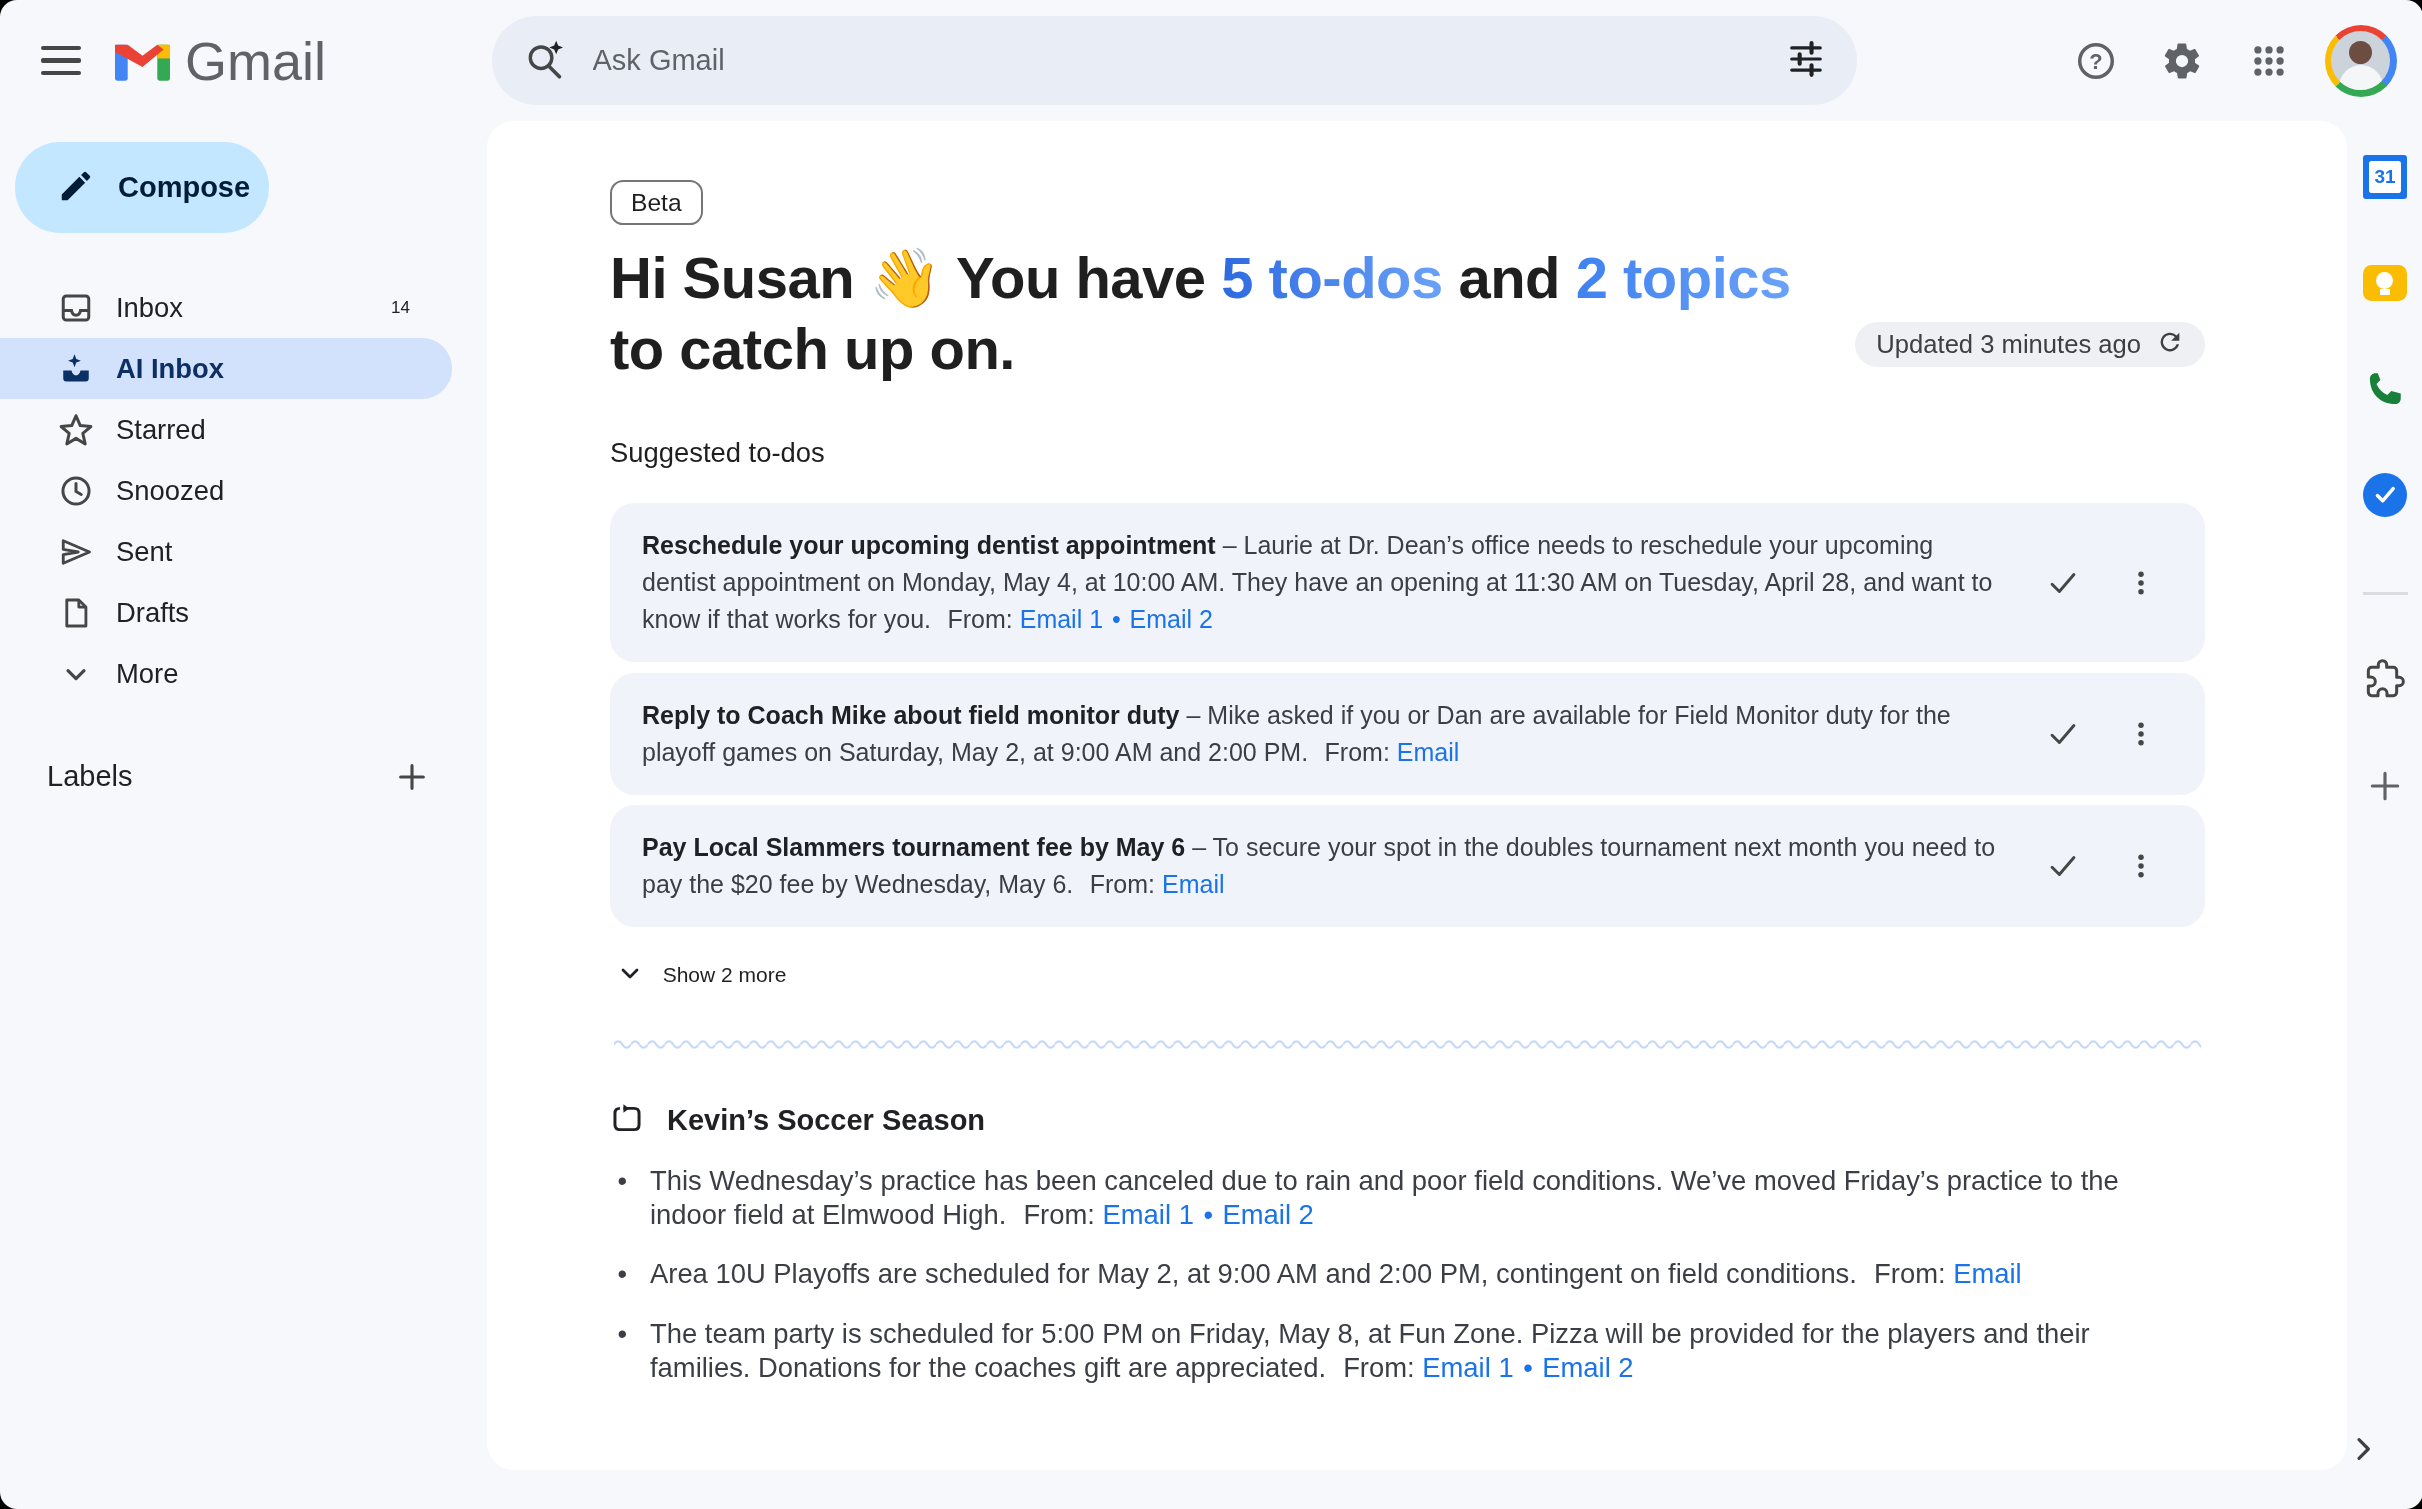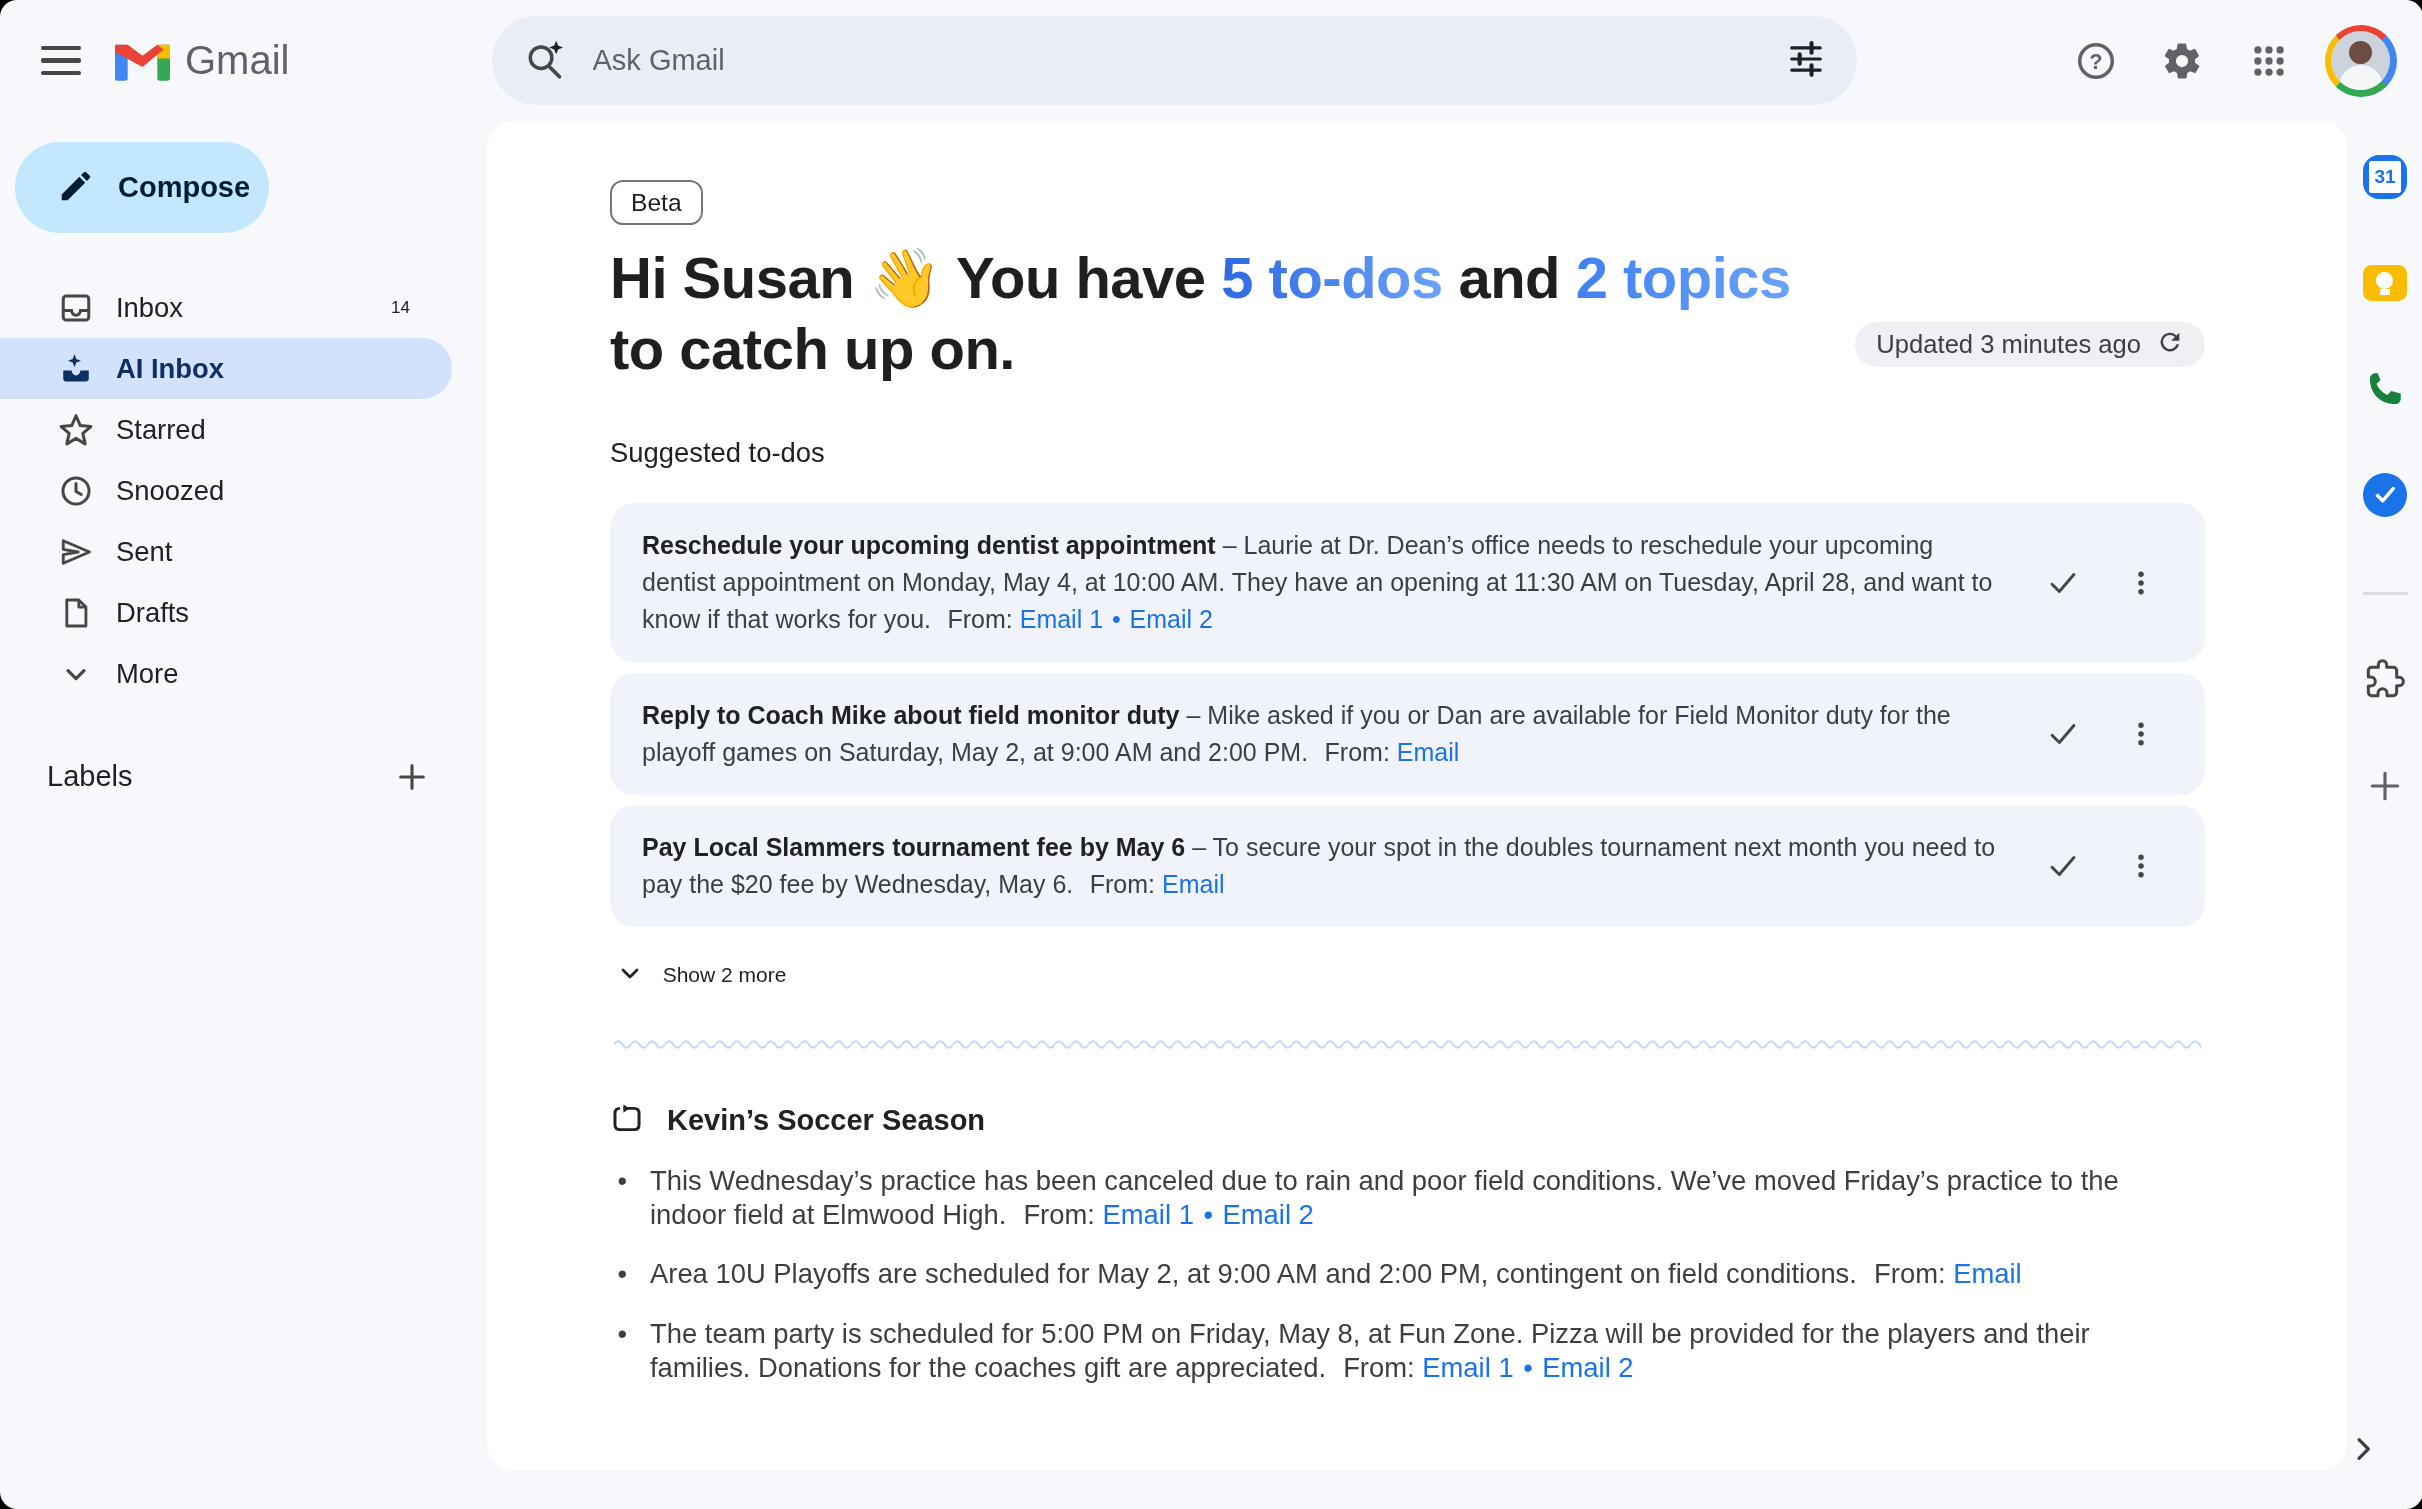--- a/index.html
+++ b/index.html
@@ -5,21 +5,21 @@
   * { margin:0; padding:0; box-sizing:border-box; }
   html,body { background:#000; }
   body { width:2423px; height:1509px; font-family:"Liberation Sans", sans-serif; }
   .app { position:relative; width:2423px; height:1509px; background:#f6f8fc; border-radius:17px; overflow:hidden; }
 
   
   .header { position:absolute; top:0; left:0; right:0; height:121px; display:flex; align-items:center; }
   .menu-btn { width:62px; height:62px; margin-left:30px; border:none; background:transparent; border-radius:50%; display:flex; flex-direction:column; justify-content:center; align-items:center; gap:8.5px; cursor:pointer; }
   .menu-btn span { display:block; width:40px; height:4.3px; background:#444746; border-radius:1.9px; }
   .logo { display:flex; align-items:center; margin-left:23px; gap:15px; }
-  .logo-text { font-size:40px; color:#5f6368; letter-spacing:0; }
+  .logo-text { font-size:54px; color:#5f6368; letter-spacing:0; }
   .search { position:absolute; left:492px; top:16px; width:1365px; height:89px; background:#e9eef6; border-radius:44px; display:flex; align-items:center; padding:0 32px; }
   .search input { flex:1; border:none; outline:none; background:transparent; font-size:29px; color:#1f1f1f; margin-left:26.5px; font-family:"Liberation Sans", sans-serif; }
   .search input::placeholder { color:#5f6368; opacity:1; }
   .hdr-right { position:absolute; right:26.5px; top:0; height:121px; display:flex; align-items:center; gap:24.6px; }
   .icon-btn { width:62px; height:62px; border:none; background:transparent; border-radius:50%; display:flex; align-items:center; justify-content:center; cursor:pointer; }
   .avatar-ring { width:72px; height:72px; border-radius:50%; background:conic-gradient(from -45deg, #ea4335 0 25%, #4285f4 0 50%, #34a853 0 75%, #fbbc04 0 100%); display:flex; align-items:center; justify-content:center; cursor:pointer; }
   .avatar { width:59px; height:59px; border-radius:50%; background:#cdd3da; position:relative; overflow:hidden; }
   .avatar::before { content:""; position:absolute; top:9.5px; left:18px; width:23px; height:23px; border-radius:50%; background:#6d4c41; }
   .avatar::after { content:""; position:absolute; top:34px; left:7.6px; width:44px; height:28px; border-radius:22px 22px 0 0; background:#f5f6f8; }
 
@@ -64,21 +64,21 @@
   .wavy { margin-top:44px; display:block; }
   .topic-hdr { margin-top:53px; display:flex; align-items:center; gap:23px; }
   .topic-title { font-size:29px; font-weight:700; color:#202124; }
   .bullets { margin-top:24.6px; list-style:none; }
   .bullets li { position:relative; padding-left:40px; font-size:27.4px; line-height:34px; color:#3b3e44; margin-bottom:25.6px; max-width:1571px; }
   .bullets li::before { content:"•"; position:absolute; left:7.6px; color:#3b3e44; }
 
   
   .rail { position:absolute; top:121px; right:0; width:76px; bottom:0; display:flex; flex-direction:column; align-items:center; padding-top:34px; }
   .rail-btn { width:44px; height:44px; border:none; background:transparent; display:flex; align-items:center; justify-content:center; margin-bottom:62px; cursor:pointer; }
-  .cal-icon { width:65px; height:44px; background:#1a73e8; border-radius:16px; display:flex; align-items:center; justify-content:center; }
+  .cal-icon { width:65px; height:44px; background:#1a73e8; border-radius:3px; display:flex; align-items:center; justify-content:center; }
   .cal-inner { width:32px; height:32px; background:#fff; border-radius:2.8px; display:flex; align-items:center; justify-content:center; font-size:19px; font-weight:700; color:#1a73e8; }
   .keep-icon { width:44px; height:36px; background:#fbbc04; border-radius:8.5px; position:relative; }
   .keep-icon::before { content:""; position:absolute; top:6.6px; left:13.2px; width:17px; height:17px; border-radius:50%; background:#fff; }
   .keep-icon::after { content:""; position:absolute; top:24px; left:17px; width:9.5px; height:5.7px; background:#fff; }
   .tasks-icon { width:44px; height:44px; border-radius:50%; background:#1a73e8; display:flex; align-items:center; justify-content:center; }
   .rail-divider { width:45px; height:2.4px; background:#d9dce1; margin:13.2px 0 62px; }
   .panel-toggle { position:absolute; right:34px; bottom:34px; width:53px; height:53px; border:none; background:transparent; display:flex; align-items:center; justify-content:center; cursor:pointer; }
 </style>
 </head>
 <body>

